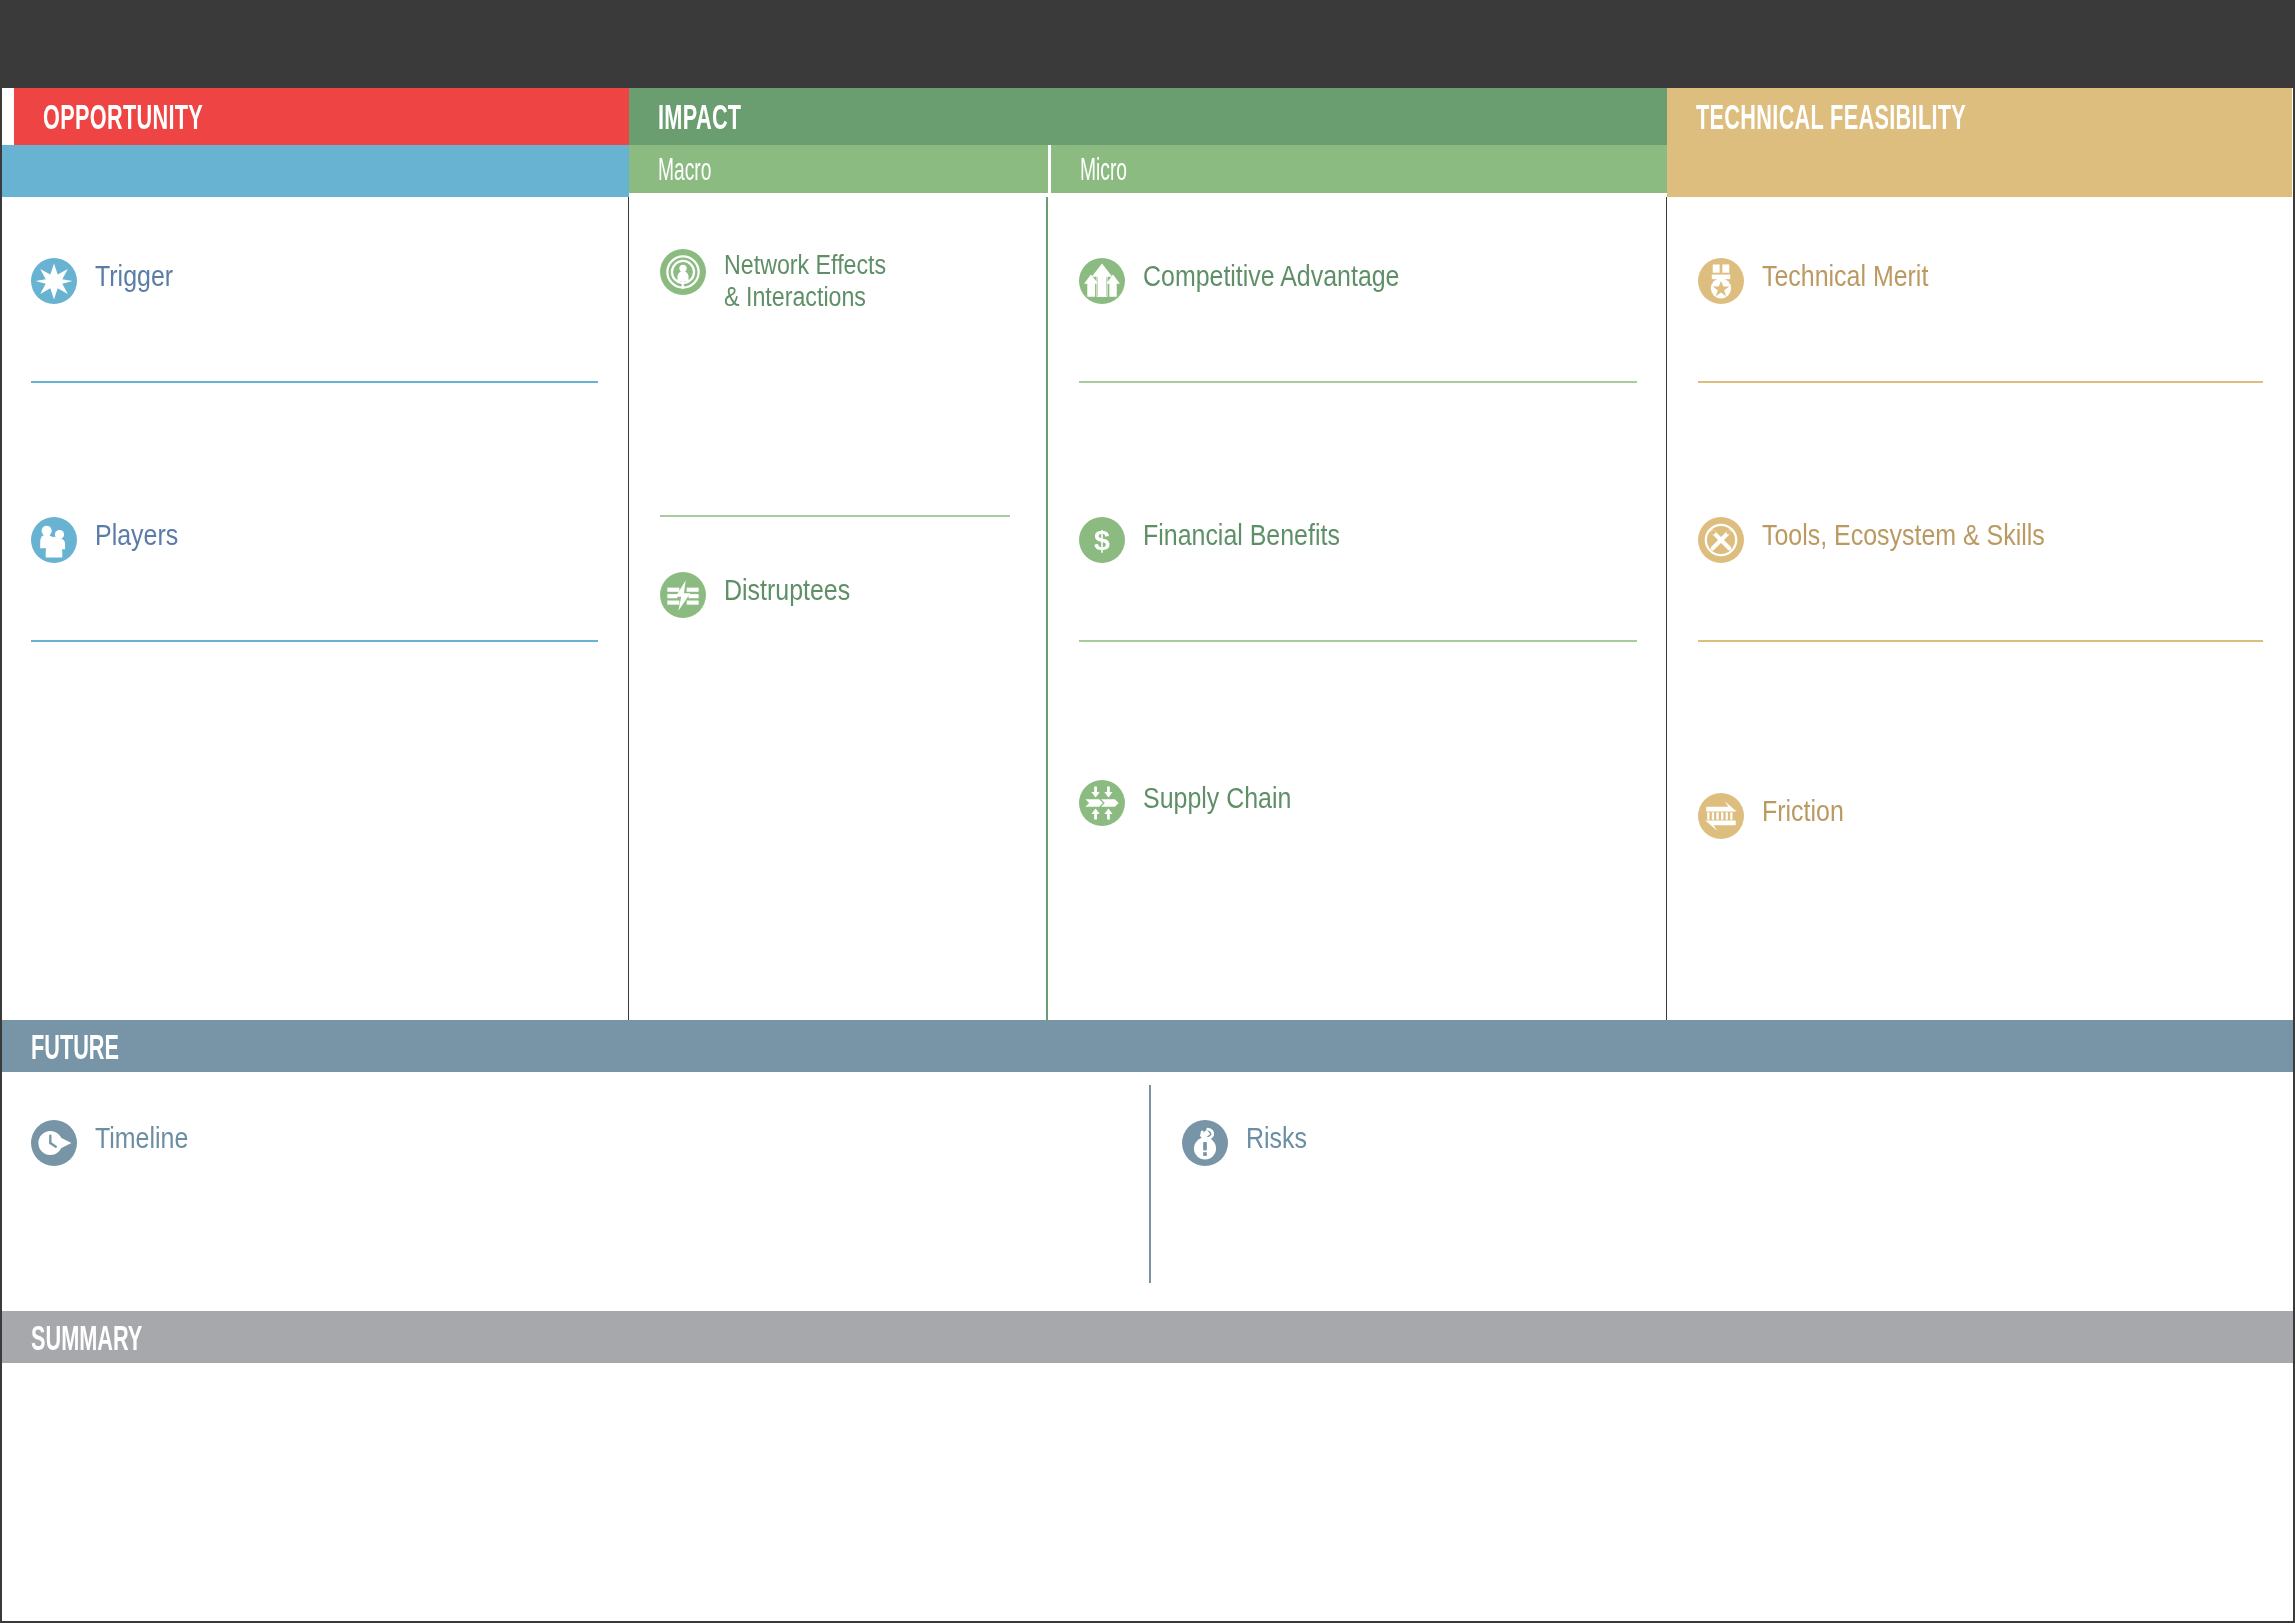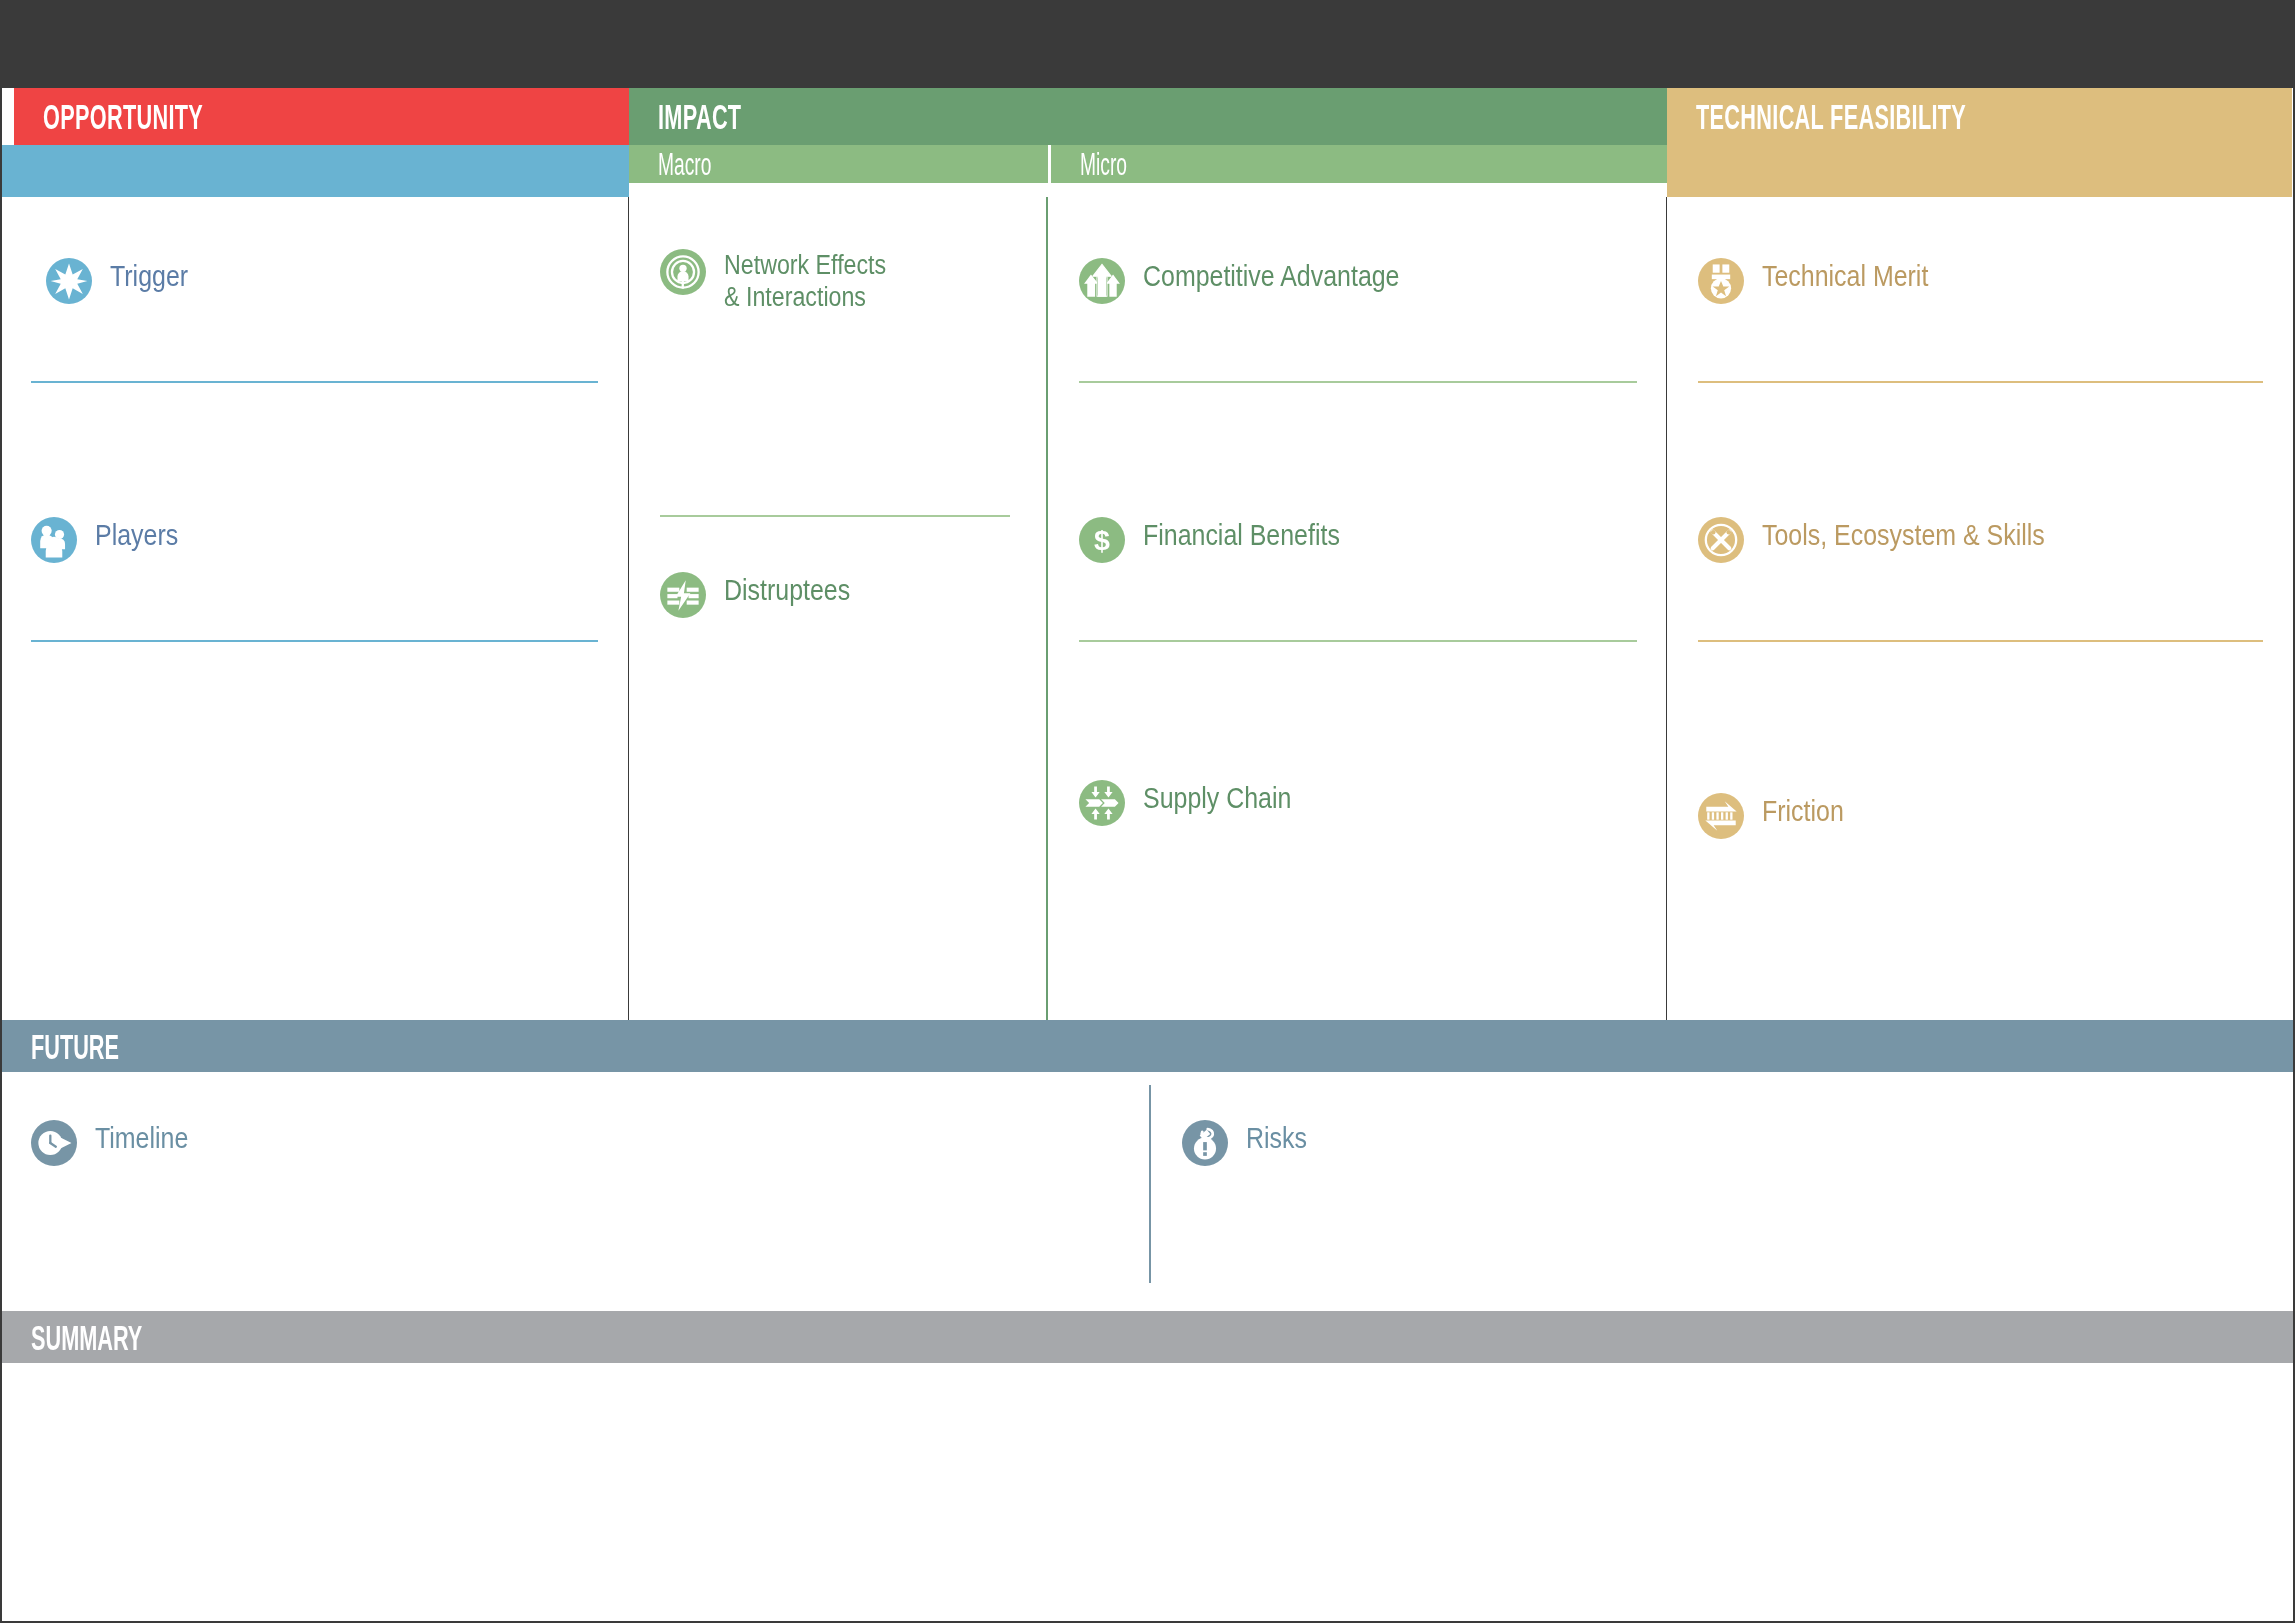--- a/index.html
+++ b/index.html
@@ -36,21 +36,21 @@
     transform-origin:left center;
     white-space:nowrap;
     margin-left:29px;
     line-height:1;
   }
   .h-opportunity{left:12px;width:627px;background:#ef4444;}
   .h-impact{left:627px;width:1038px;background:#6a9e71;}
   .h-tech{left:1665px;width:625px;background:#ddbe7e;}
 
   
-  .subrow{position:absolute;left:627px;top:143px;width:1038px;height:38px;}
+  .subrow{position:absolute;left:627px;top:143px;width:1038px;height:48px;}
   .subcell{position:absolute;top:0;height:100%;background:#8cbb82;display:flex;align-items:center;box-sizing:border-box;}
   .subcell .stxt{
     color:#ffffff;font-weight:400;font-size:31px;
     transform:scaleX(0.62);transform-origin:left center;
     white-space:nowrap;margin-left:29px;line-height:1;
   }
   .s-macro{left:0;width:419px;}
   .s-micro{left:422px;width:616px;}
   .subgap{position:absolute;left:419px;top:0;width:3.7px;height:100%;background:#ffffff;}
 
@@ -145,21 +145,21 @@
     <div class="subgap"></div>
     <div class="subcell s-micro">
       <span class="stxt">Micro</span>
     </div>
   </div>
 
   <div class="body">
 
     <div class="col c-opportunity">
 
-      <div class="item" style="top:59px;padding-left:15px;">
+      <div class="item" style="top:59px;">
         <span class="ibadge">
           <span class="badge" style="background:#69b3d2;">
             <svg viewBox="0 0 100 100" aria-hidden="true">
               <polygon fill="#ffffff" points="50,12 58,36 80,24 68,46 90,50 68,56 80,78 58,66 50,90 42,66 20,78 32,56 10,50 32,46 20,24 42,36"></polygon>
             </svg>
           </span>
         </span>
         <span class="ilabel" style="color:#5b7ca6;">Trigger</span>
       </div>
 

